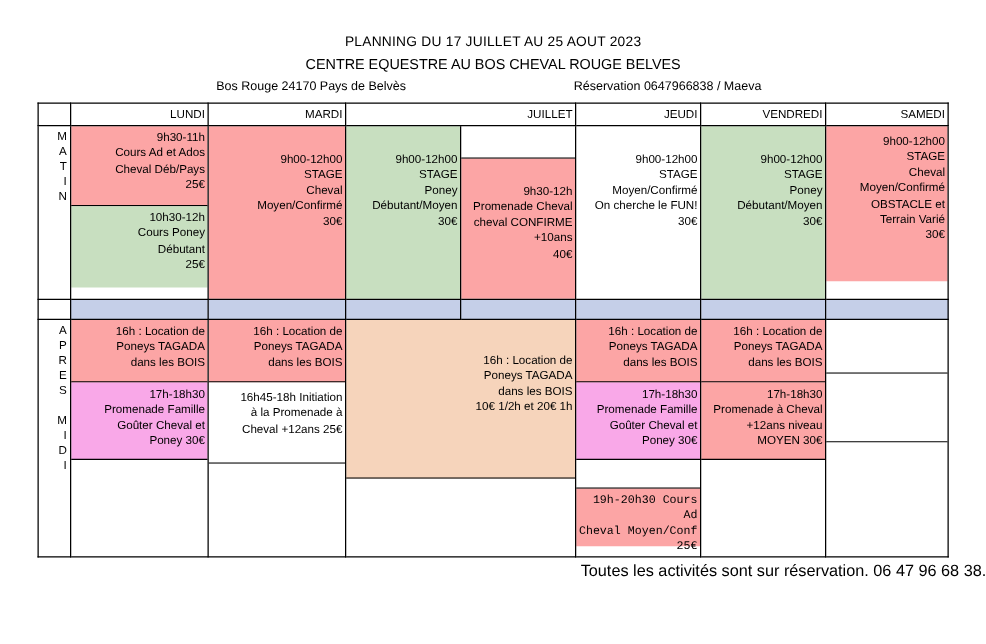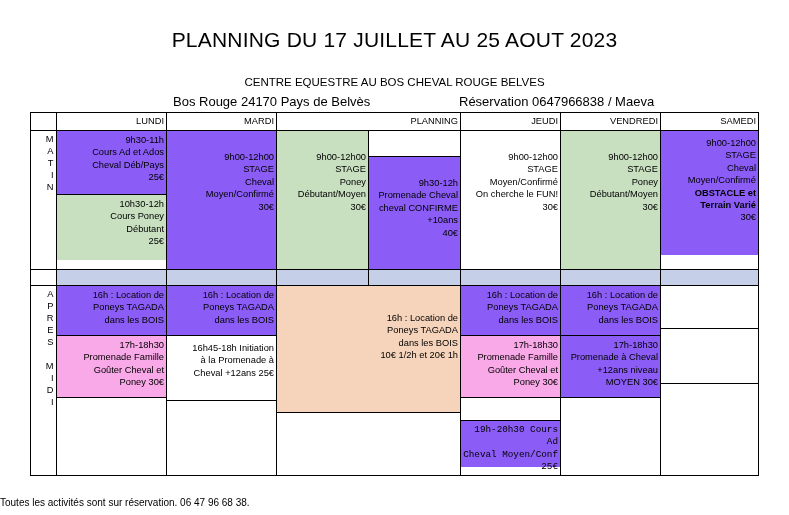--- a/index.html
+++ b/index.html
@@ -14,34 +14,34 @@
     color: #000;
     overflow: hidden;
   }
   .page {
     position: relative;
     width: 789px;
     height: 515px;
   }
   .title {
     text-align: center;
-    font-size: 21px;
+    font-size: 11px;
     letter-spacing: 0.2px;
     margin-top: 28px;
   }
   .subtitle {
     text-align: center;
     font-size: 11.5px;
-    margin-top: 24px;
+    margin-top: 6px;
   }
   .infoline {
     position: relative;
     height: 16px;
     margin-top: 6px;
-    font-size: 13px;
+    font-size: 10px;
   }
   .infoline .left {
     position: absolute;
     left: 173px;
     top: 0;
   }
   .infoline .right {
     position: absolute;
     left: 459px;
     top: 0;
@@ -81,41 +81,40 @@
   }
   .cellbox {
     padding: 3px 2px 4px 2px;
     line-height: 12.4px;
   }
   .nopad { padding: 0 !important; }
   .sub {
     border-bottom: 1px solid #000;
   }
   .sub:last-child { border-bottom: none; }
-  .blue { background: #8b5cf6; }
+  .blue { background: #fca5a5; }
   .green { background: #c8dfc0; }
   .peach { background: #f6d4bb; }
   .pink { background: #f9a8e8; }
   .white { background: #ffffff; }
   .bandrow td {
     background: #c5cfe8;
     height: 11px;
     padding: 0;
     border-left: 1px solid #000;
     border-right: 1px solid #000;
   }
   .bandrow td.sideband {
     background: #ffffff;
     border: 1px solid #000;
   }
-  .bold { font-weight: bold; }
+  .bold { font-weight: normal; }
   .footer {
-    margin-top: 16px;
-    text-align: left;
-    font-size: 10px;
+    text-align: right;
+    font-size: 13px;
     line-height: 22px;
   }
 </style>
 </head>
 <body>
 
 <div class="page">
 
   <div class="title">PLANNING DU 17 JUILLET AU 25 AOUT 2023</div>
   <div class="subtitle">CENTRE EQUESTRE AU BOS CHEVAL ROUGE BELVES</div>
@@ -134,21 +133,21 @@
       <col style="width:92px">
       <col style="width:100px">
       <col style="width:100px">
       <col style="width:98px">
     </colgroup>
     <tbody>
         <tr>
       <th class="dayhead" style="border:1px solid #000;"></th>
       <th class="dayhead">LUNDI</th>
       <th class="dayhead">MARDI</th>
-      <th class="dayhead" colspan="2">PLANNING</th>
+      <th class="dayhead" colspan="2">JUILLET</th>
       <th class="dayhead">JEUDI</th>
       <th class="dayhead">VENDREDI</th>
       <th class="dayhead">SAMEDI</th>
     </tr>
 
     <tr style="height:122px;">
       <td class="sidelabel">M<br>A<br>T<br>I<br>N</td>
       <td class="nopad">
         <div class="cellbox blue sub" style="height:56px;">
           <div>9h30-11h</div>

